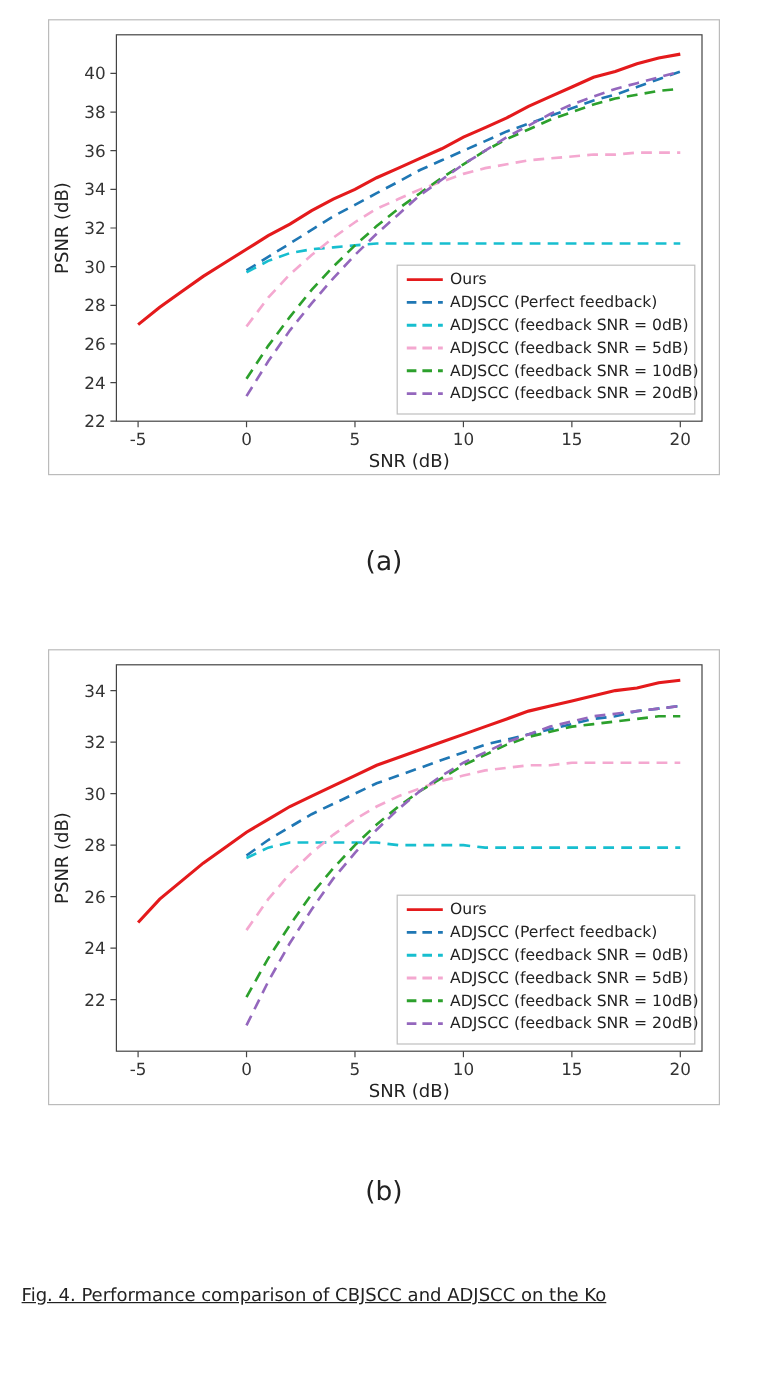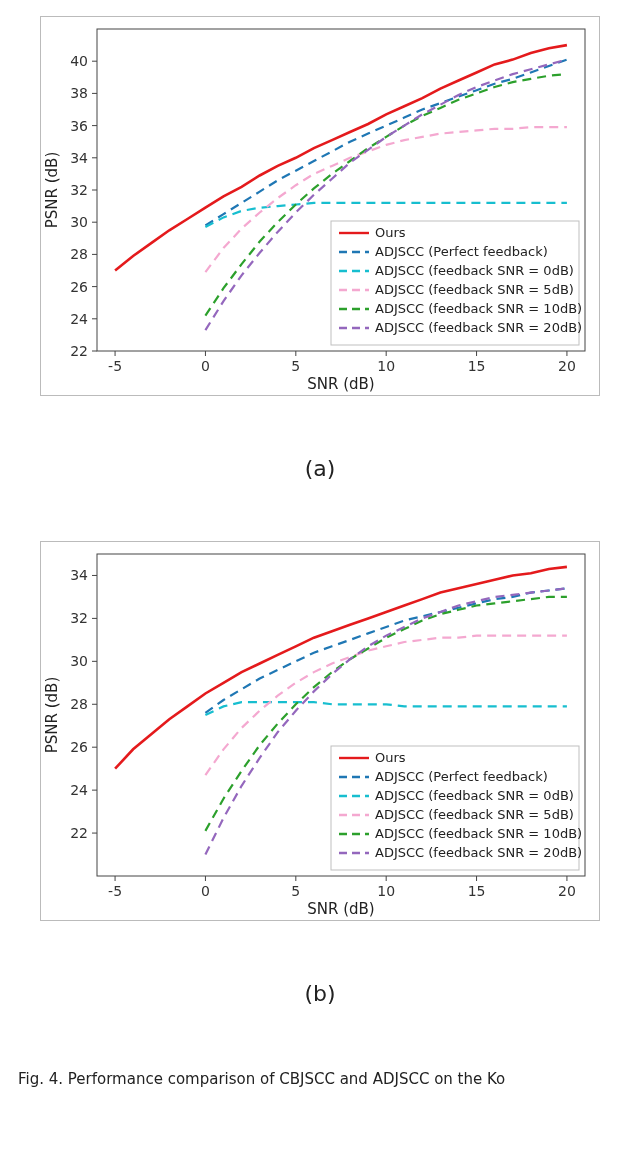--- a/index.html
+++ b/index.html
@@ -60,20 +60,21 @@
   .sub-label {
     text-align: center;
     font-size: 22px;
     margin: 10px 0 0 0;
   }
   .x-gutter { height: 42px; }
   .caption {
     font-size: 15px;
     color: #222;
     padding: 4px 0 0 0;
+    text-decoration: underline;
   }
 </style>
 </head>
 <body>
 
 <div class="page">
 
   <div class="fig-block">
     <div class="plot-wrap">
       <svg id="svg-a" width="558" height="378">

